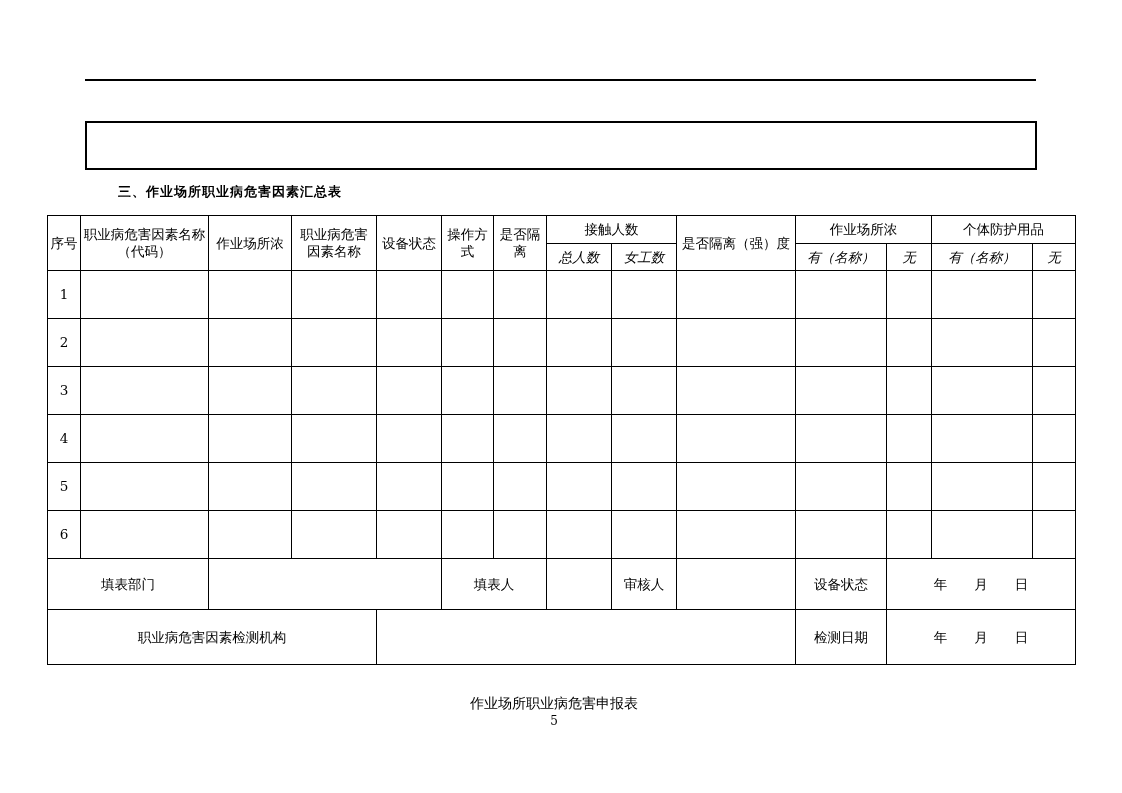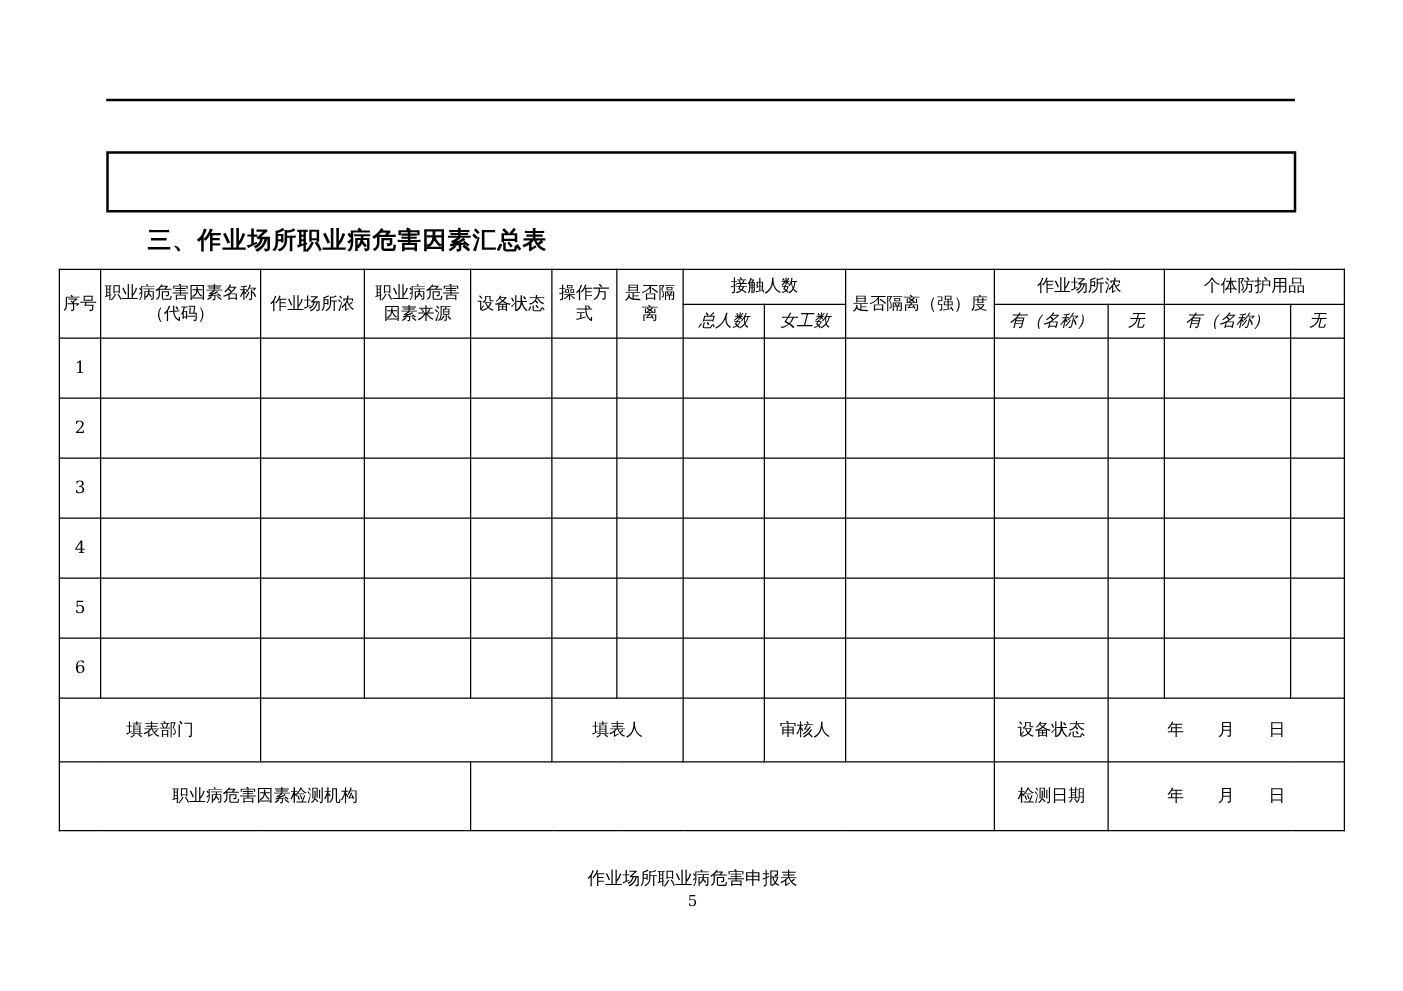--- a/index.html
+++ b/index.html
@@ -57,21 +57,21 @@
     box-sizing: border-box;
     background: #fff;
   }
 
   
   .section-title {
     position: absolute;
     left: 118px;
     top: 178px;
     font-family: "DejaVu Sans", "Liberation Sans", sans-serif;
-    font-size: 19px;
+    font-size: 13px;
     font-weight: 700;
     letter-spacing: 1px;
     line-height: 28px;
     white-space: nowrap;
   }
 
   
   .tbl-wrap {
     position: absolute;
     left: 47px;
@@ -151,21 +151,21 @@
         <col style="width:91px">
         <col style="width:45px">
         <col style="width:101px">
         <col style="width:43px">
       </colgroup>
       <tbody>
         <tr class="h1">
           <th rowspan="2">序号</th>
           <th rowspan="2">职业病危害因素名称（代码）</th>
           <th rowspan="2">作业场所浓</th>
-          <th rowspan="2">职业病危害因素来源</th>
+          <th rowspan="2">职业病危害因素名称</th>
           <th rowspan="2">设备状态</th>
           <th rowspan="2">操作方式</th>
           <th rowspan="2">是否隔离</th>
           <th colspan="2">接触人数</th>
           <th rowspan="2">是否隔离（强）度</th>
           <th colspan="2">作业场所浓</th>
           <th colspan="2">个体防护用品</th>
         </tr>
         <tr class="h2">
           <th>总人数</th>

